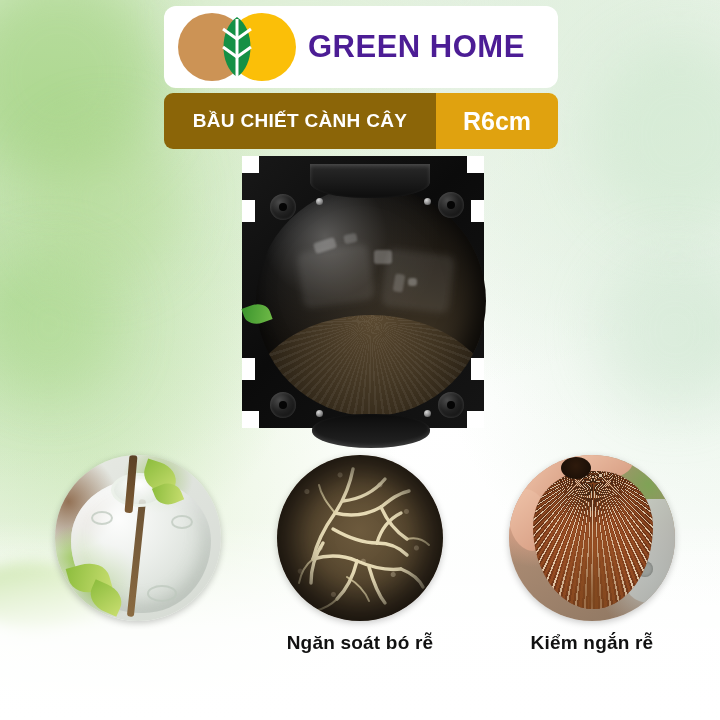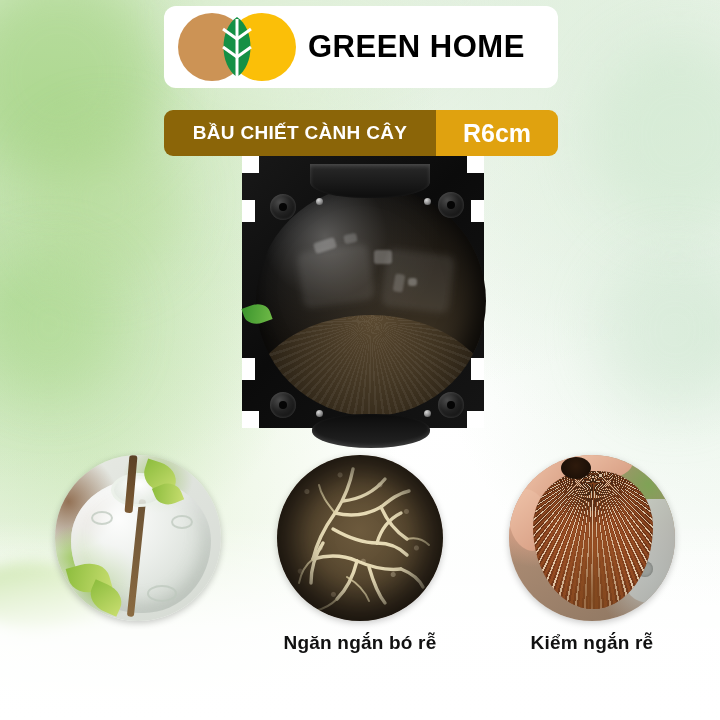--- a/index.html
+++ b/index.html
@@ -81,31 +81,31 @@
     overflow: hidden;
   }
   .logo-mark .leaf-wrap svg { position: absolute; left: -18px; top: 0; }
 
   .logo-words {
     display: flex; flex-direction: column; justify-content: center;
     padding-left: 2px;
   }
   .brand-name {
     font-size: 31px; font-weight: bold; letter-spacing: 0.5px;
-    color: #000000; line-height: 1.02; white-space: nowrap;
+    color: #4c1d95; line-height: 1.02; white-space: nowrap;
   }
   .brand-tagline {
     font-size: 17px; letter-spacing: 1.1px;
     color: #2c9a5e; line-height: 1.25; white-space: nowrap; margin-top: 2px;
   }
 
   .title-bar {
     position: relative;
-    margin-top: 22px;
-    height: 46px;
+    margin-top: 5px;
+    height: 56px;
     display: flex;
     border-radius: 9px;
     overflow: hidden;
   }
   .title-main {
     flex: 1 1 auto;
     background: #8b6508;
     color: #ffffff;
     font-weight: bold;
     font-size: 19px;
@@ -524,21 +524,21 @@
               <path d="M36 104 C 28 110, 24 118, 22 128"></path>
               <path d="M60 144 C 54 150, 46 154, 38 156"></path>
               <path d="M130 84 C 138 82, 146 84, 152 90"></path>
               <path d="M70 122 C 80 128, 88 136, 92 146"></path>
             </g>
           </svg>
           <div class="soil-dark-edge"></div>
         </div>
       </div>
       <div class="caption">
-        <div>Ngăn ngắn bó rễ</div>
+        <div>Ngăn soát bó rễ</div>
       </div>
     </div>
 
     <div class="feature f-3">
       <div class="circle-photo">
         <div class="photo-roots">
           <div class="finger fg-1"></div>
           <div class="finger fg-2"></div>
           <div class="finger fg-3"></div>
           <div class="pot-shell">

